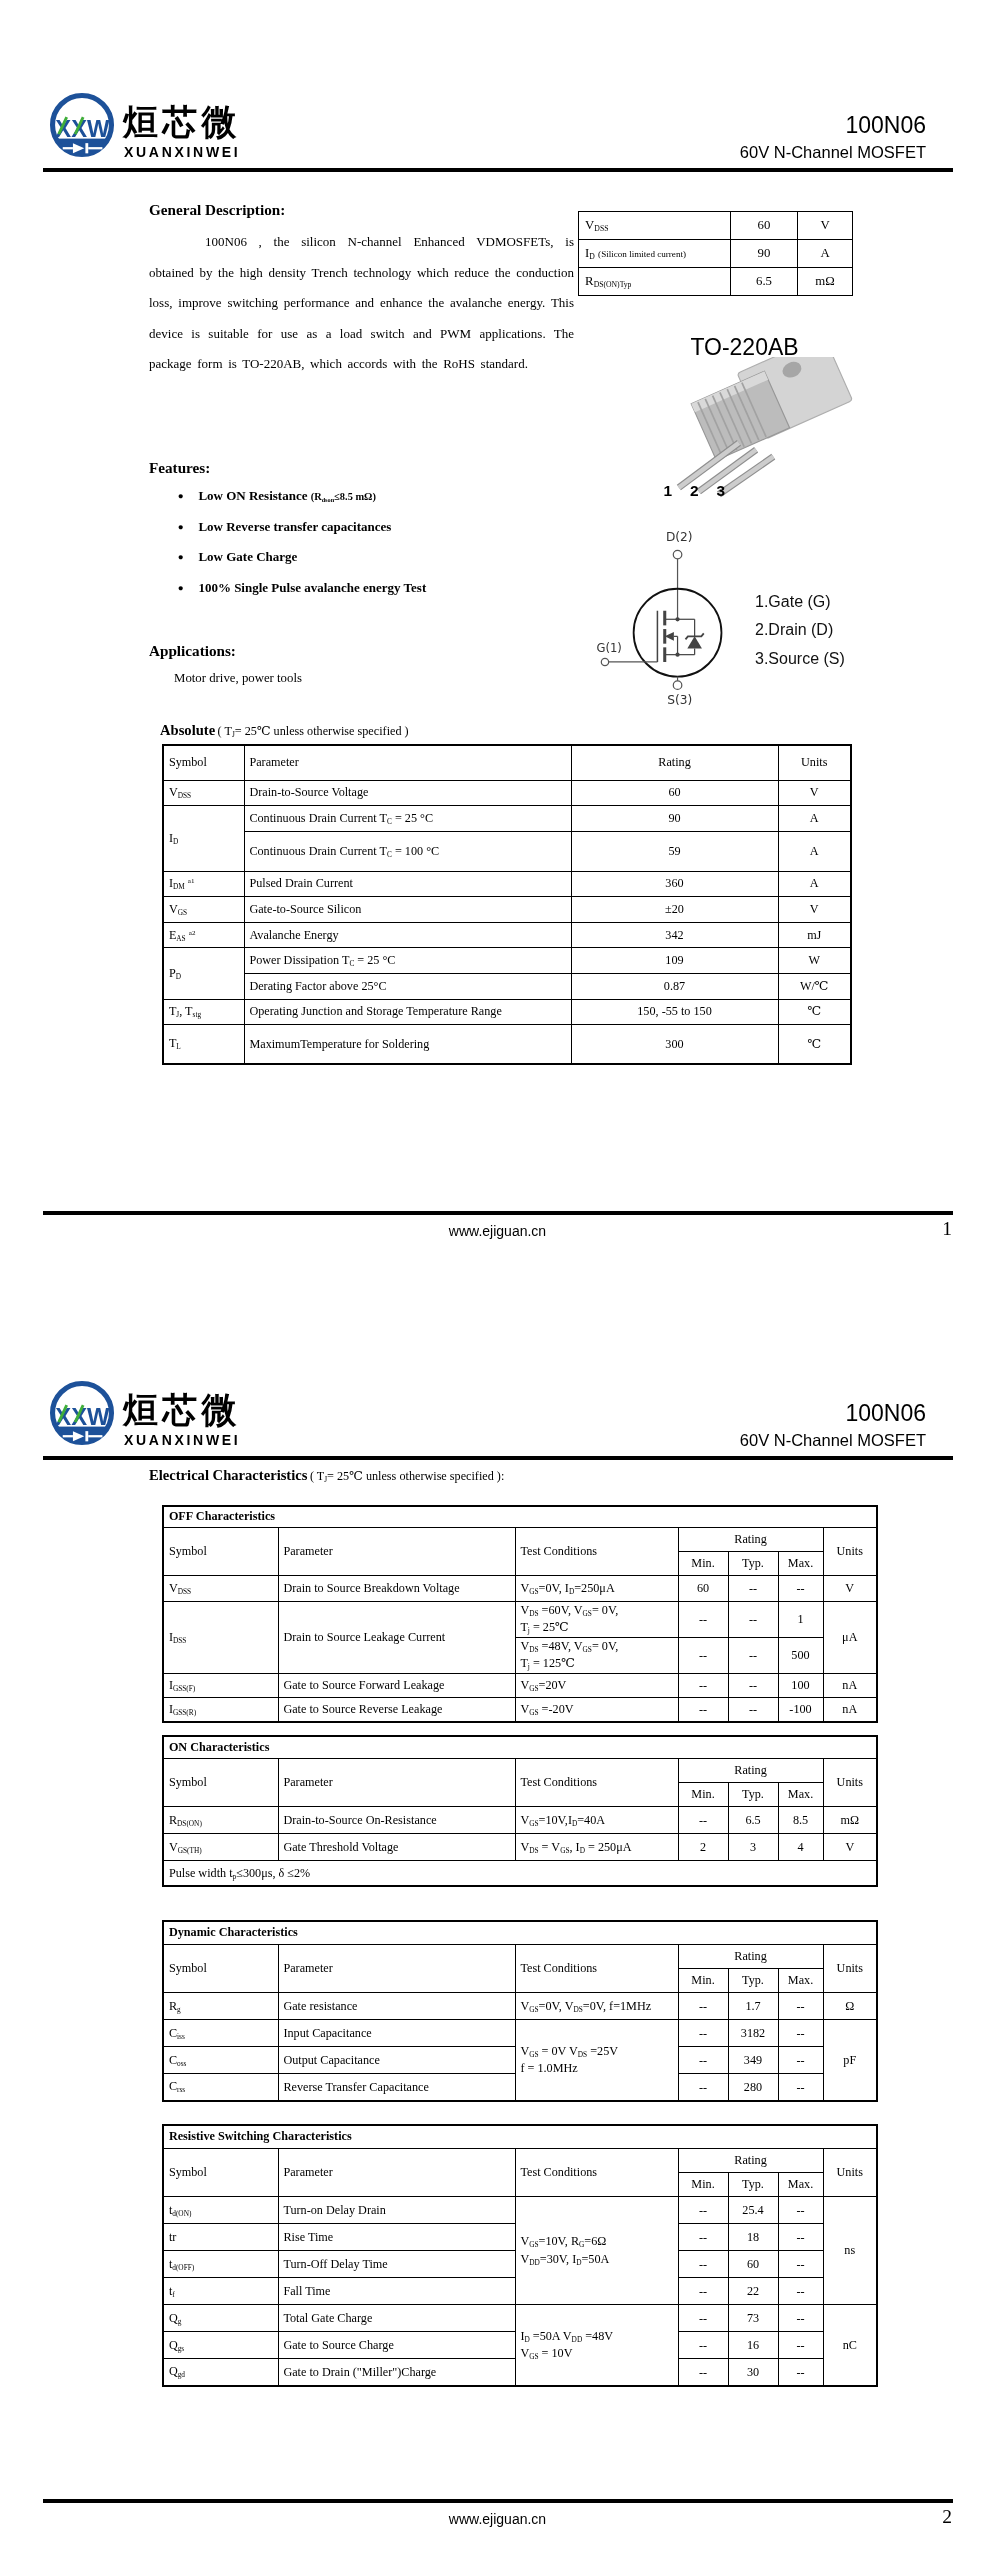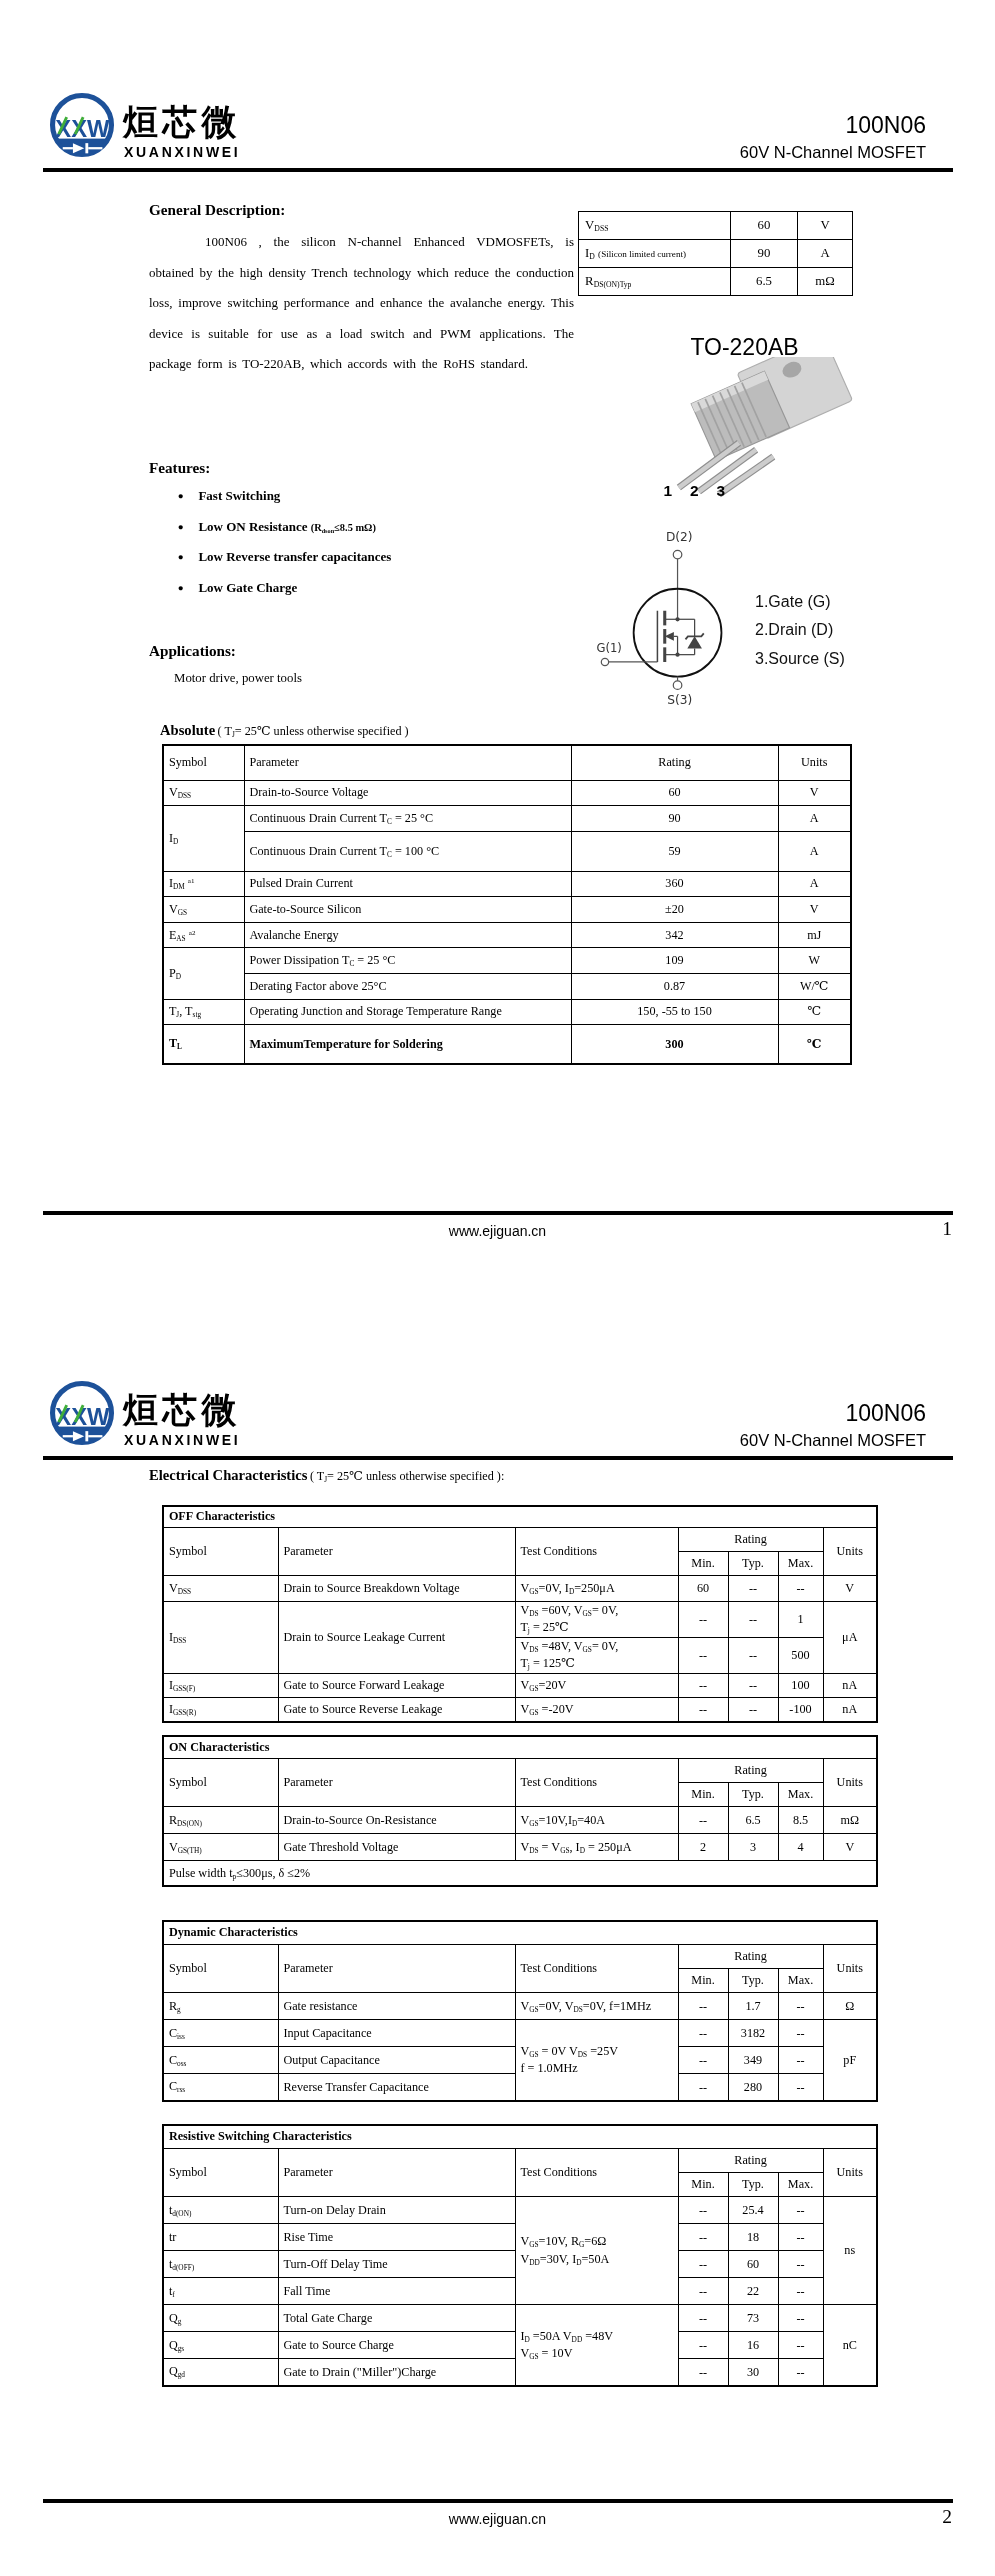--- a/index.html
+++ b/index.html
@@ -127,24 +127,24 @@
       <line x1="190" y1="162" x2="90" y2="235" stroke="#8e8e8e" stroke-width="12"></line>
       <line x1="190" y1="162" x2="90" y2="235" stroke="#cdcdcd" stroke-width="8"></line>
       <line x1="220" y1="174" x2="125" y2="240" stroke="#8e8e8e" stroke-width="12"></line>
       <line x1="220" y1="174" x2="125" y2="240" stroke="#cdcdcd" stroke-width="8"></line>
       <text x="28" y="243" font-family="Liberation Sans, DejaVu Sans, sans-serif" font-weight="bold" font-size="27" letter-spacing="12" fill="#000">1 2 3</text>
     </svg>
   </div>
 
   <div class="abs sec-title" style="left:149px; top:459px;">Features:</div>
   <ul class="abs feat" style="left:174px; top:481px; width:427px;">
-    <li><span>Fast Switching</span> <span class="fdet"></span></li>
     <li><span>Low ON Resistance</span> <span class="fdet">(R<sub>dson</sub>≤8.5 mΩ)</span></li>
     <li><span>Low Reverse transfer capacitances</span> <span class="fdet"></span></li>
     <li><span>Low Gate Charge</span> <span class="fdet"></span></li>
+    <li><span>100% Single Pulse avalanche energy Test</span> <span class="fdet"></span></li>
   </ul>
 
   <div class="abs sec-title" style="left:149px; top:642px;">Applications:</div>
   <div class="abs app-text" style="left:174px; top:671px;">Motor drive, power tools</div>
 
   <div class="abs" style="left:595px; top:529px;">
     <svg width="159" height="183" viewBox="0 0 260 300">
       <text x="116" y="20" font-size="20" fill="#333" font-family="DejaVu Sans, sans-serif">D(2)</text>
       <circle cx="135" cy="42" r="7" fill="none" stroke="#555" stroke-width="2"></circle>
       <line x1="135" y1="49" x2="135" y2="148" stroke="#555" stroke-width="2"></line>
@@ -245,21 +245,21 @@
       <td>Derating Factor above 25°C</td>
       <td class="c">0.87</td>
       <td class="c">W/℃</td>
     </tr>
     <tr style="height:25.6px;">
       <td class="sym">T<sub>J</sub>,  T<sub>stg</sub></td>
       <td>Operating Junction and Storage Temperature Range</td>
       <td class="c">150, -55 to 150</td>
       <td class="c">℃</td>
     </tr>
-    <tr style="height:39px;font-weight:bold;">
+    <tr style="height:39px;">
       <td class="sym">T<sub>L</sub></td>
       <td>MaximumTemperature for Soldering</td>
       <td class="c">300</td>
       <td class="c">℃</td>
     </tr>
   </tbody>
     </table>
 
   <div class="abs rule" style="left:43px; top:1211px; width:910px; height:3.7px;"></div>
   <div class="abs sans site" style="left:0; top:1223px; width:995px;">www.ejiguan.cn</div>

